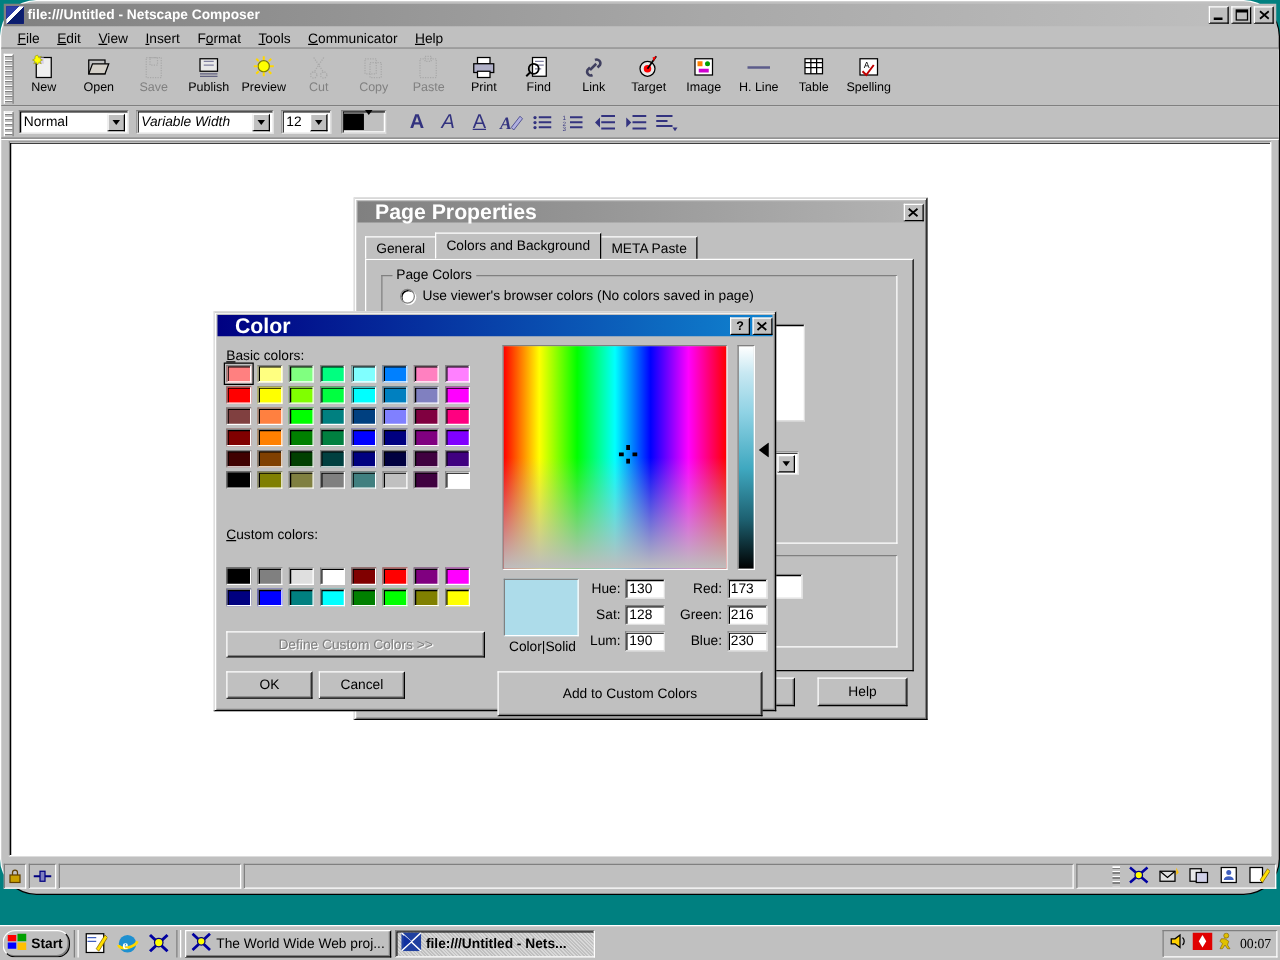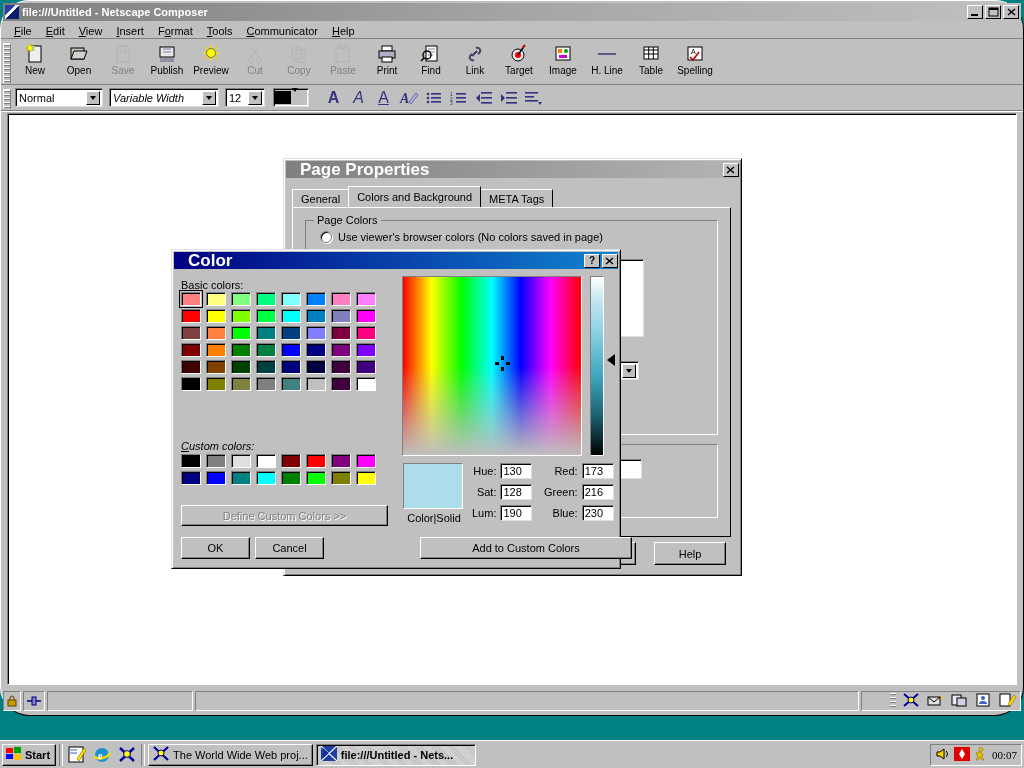--- a/index.html
+++ b/index.html
@@ -133,21 +133,21 @@
   .numrow .lab { margin-right:4px; }
 
   
   #taskbar { position:absolute; left:0; bottom:0; width:1024px; height:28px;
              background:#c0c0c0; border-top:1px solid #ffffff; display:flex;
              align-items:center; padding:2px 2px; gap:3px; }
   #startbtn { height:22px; display:flex; align-items:center; gap:3px; padding:0 5px 0 3px;
               font-weight:bold; font-size:11px; background:#c0c0c0;
               border-top:1px solid #fff; border-left:1px solid #fff;
               border-right:1px solid #000; border-bottom:1px solid #000;
-              box-shadow: inset -1px -1px 0 #808080; }
+              box-shadow: inset -1px -1px 0 #808080; border-radius: 10px; }
   .tb-sep { width:4px; height:22px;
             border-left:1px solid #808080; border-right:1px solid #ffffff; }
   .qlaunch { width:22px; height:22px; display:flex; align-items:center; justify-content:center; }
   .taskbtn { height:22px; min-width:160px; display:flex; align-items:center; gap:4px;
              padding:0 4px; font-size:11px; background:#c0c0c0;
              border-top:1px solid #fff; border-left:1px solid #fff;
              border-right:1px solid #000; border-bottom:1px solid #000;
              box-shadow: inset -1px -1px 0 #808080; overflow:hidden; white-space:nowrap; }
   .taskbtn.active { font-weight:bold;
              border-top:1px solid #808080; border-left:1px solid #808080;
@@ -534,21 +534,21 @@
     <span class="dlg-x">
       <svg width="14" height="12" viewBox="0 0 14 12">
           <path d="M3 3 L10 9 M10 3 L3 9" stroke="#000" stroke-width="1.4"></path>
         </svg>
     </span>
   </div>
 
   <div class="tabs">
     <div class="tab">General</div>
     <div class="tab active">Colors and Background</div>
-    <div class="tab">META Tags</div>
+    <div class="tab">META Paste</div>
   </div>
 
   <div class="tabbody">
 
     <div class="group" style="left:12px; top:12px; right:12px; height:215px;">
       <span class="gl">Page Colors</span>
       <div style="display:flex;align-items:center;gap:6px;margin:10px 0 0 14px;">
         <span class="radio"></span>
         <span class="lab">Use viewer's browser colors (No colors saved in page)</span>
       </div>
@@ -650,21 +650,21 @@
       <div class="swatch" style="background: rgb(0, 0, 0);"></div>
       <div class="swatch" style="background: rgb(128, 128, 0);"></div>
       <div class="swatch" style="background: rgb(128, 128, 64);"></div>
       <div class="swatch" style="background: rgb(128, 128, 128);"></div>
       <div class="swatch" style="background: rgb(64, 128, 128);"></div>
       <div class="swatch" style="background: rgb(192, 192, 192);"></div>
       <div class="swatch" style="background: rgb(64, 0, 64);"></div>
       <div class="swatch" style="background: rgb(255, 255, 255);"></div>
     </div>
 
-  <div class="lab" style="position:absolute;left:9px;top:190px;font-style:italic;">
+  <div class="lab" style="position:absolute;left:9px;top:172px;">
     <u>C</u>ustom colors:
   </div>
   <div class="sw-grid" id="custom-grid" style="position:absolute;left:9px;top:204px;width:208px;">
       <div class="swatch" style="background: rgb(0, 0, 0);"></div>
       <div class="swatch" style="background: rgb(128, 128, 128);"></div>
       <div class="swatch" style="background: rgb(223, 223, 223);"></div>
       <div class="swatch" style="background: rgb(255, 255, 255);"></div>
       <div class="swatch" style="background: rgb(128, 0, 0);"></div>
       <div class="swatch" style="background: rgb(255, 0, 0);"></div>
       <div class="swatch" style="background: rgb(128, 0, 128);"></div>
@@ -745,21 +745,21 @@
     <div class="numrow">
       <span class="lab">Green:</span>
       <span class="numfield">216</span>
     </div>
     <div class="numrow">
       <span class="lab">Blue:</span>
       <span class="numfield">230</span>
     </div>
   </div>
 
-  <div class="btn" style="position:absolute;left:248px;top:287px;width:212px;height:22px;">
+  <div class="btn" style="position:absolute;left:226px;top:287px;width:212px;height:36px;">
     <span>Add to Custom Colors</span>
   </div>
 </div>
 
 <div id="taskbar">
   <div id="startbtn">
     <span>
       <svg width="16" height="15" viewBox="0 0 16 15">
           <g>
             <rect x="0" y="2" width="7" height="5" fill="#ff0000"></rect>

